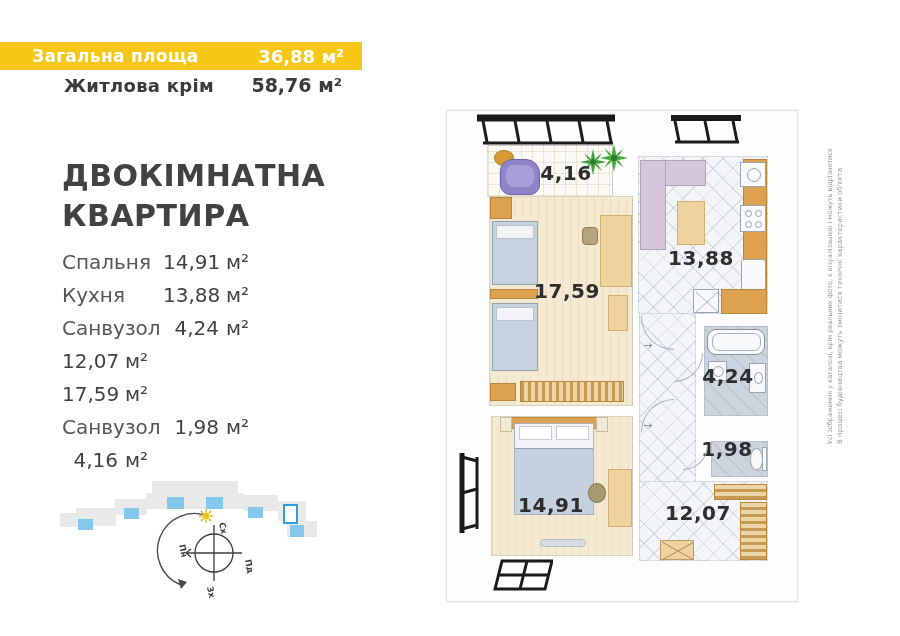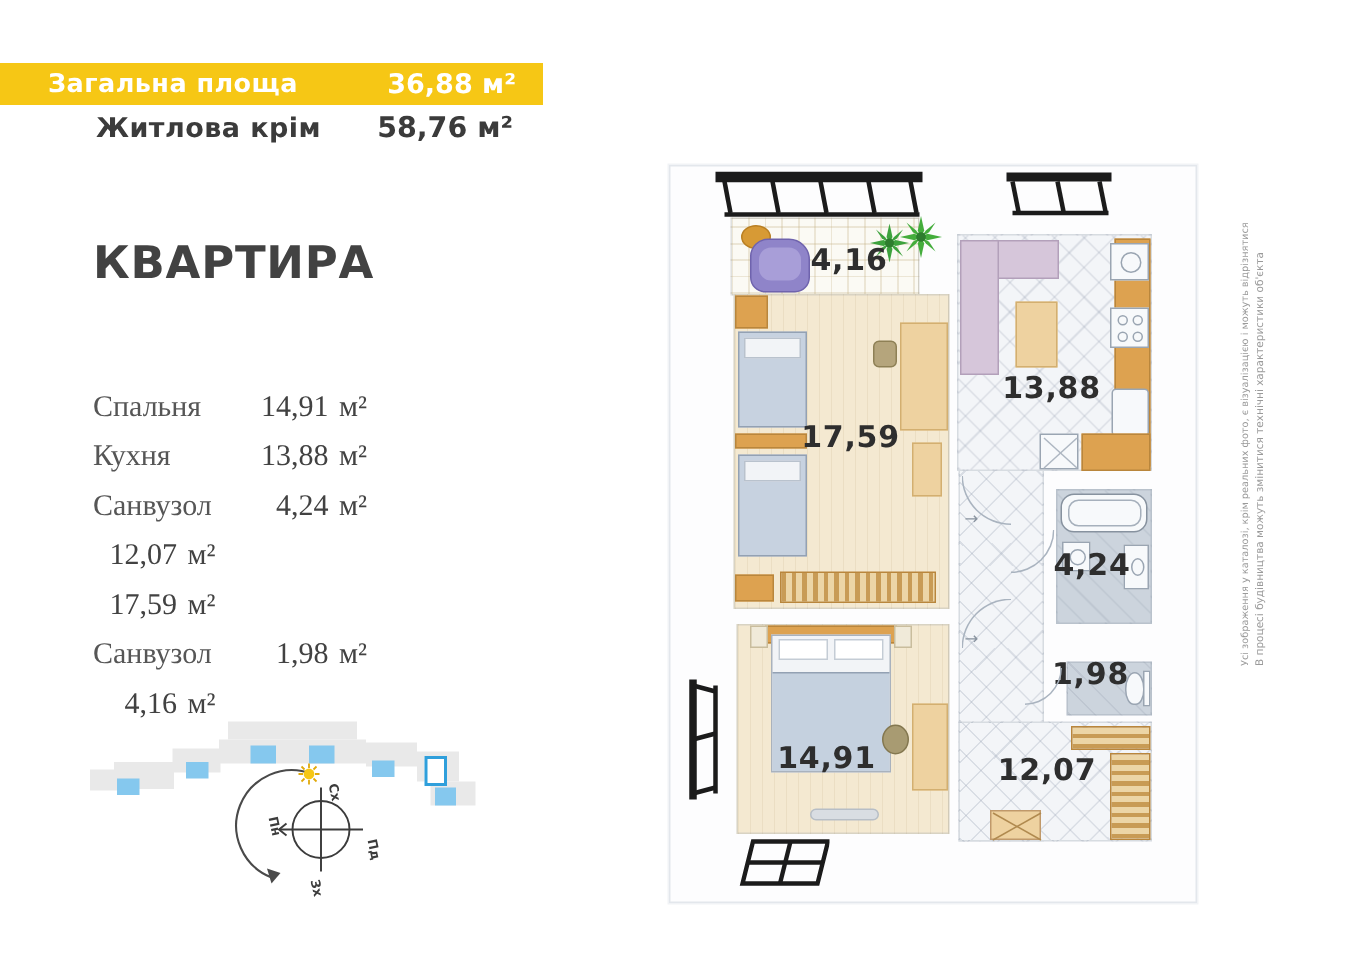--- a/index.html
+++ b/index.html
@@ -13,21 +13,21 @@
   .badge-yellow .val{font-size:18px;font-weight:800;color:#ffffff;margin-left:auto;margin-right:18px;}
   .badge-white{position:absolute;left:0;top:71px;width:362px;height:28px;
     display:flex;align-items:center;padding-left:64px;box-sizing:border-box;}
   .badge-white .lbl{font-size:18px;font-weight:800;color:#3b3b3b;letter-spacing:.3px;}
   .badge-white .val{font-size:19px;font-weight:800;color:#3b3b3b;margin-left:auto;margin-right:20px;}
 
   
   .title{position:absolute;left:62px;top:156px;font-size:30px;font-weight:600;
          color:#424242;line-height:40px;letter-spacing:.5px;}
   .room-list{position:absolute;left:62px;top:250px;width:196px;}
-  .room-row{display:flex;align-items:flex-end;height:33px;font-family:Liberation Serif, serif;}
+  .room-row{display:flex;align-items:flex-start;height:33px;}
   .room-row .name{font-size:20px;color:#565656;flex:1;}
   .room-row .num{font-size:20px;color:#424242;font-weight:500;width:56px;text-align:right;}
   .room-row .unit{font-size:20px;color:#424242;font-weight:500;width:32px;text-align:left;margin-left:7px;}
 
   
   #site{position:absolute;left:40px;top:475px;width:300px;height:80px;}
   #site .block{position:absolute;}
   #site .gray{background:#e9e9e9;}
   #site .blue{background:#85c8ee;}
   #site .hl{position:absolute;background:#ffffff;border:2px solid #2f9fdb;box-sizing:border-box;}
@@ -74,20 +74,21 @@
 <div class="badge-yellow" style="background:#f6c715">
   <span class="lbl">Загальна площа</span>
   <span class="val">36,88 м²</span>
 </div>
 <div class="badge-white">
   <span class="lbl">Житлова крім</span>
   <span class="val">58,76 м²</span>
 </div>
 
 <div class="title">
+  <div>ДВОКІМНАТНА</div>
   <div>КВАРТИРА</div>
 </div>
 
 <div class="room-list">
   <div class="room-row">
     <span class="name">Спальня</span>
     <span class="num">14,91</span>
     <span class="unit">м²</span>
   </div>
   <div class="room-row">

